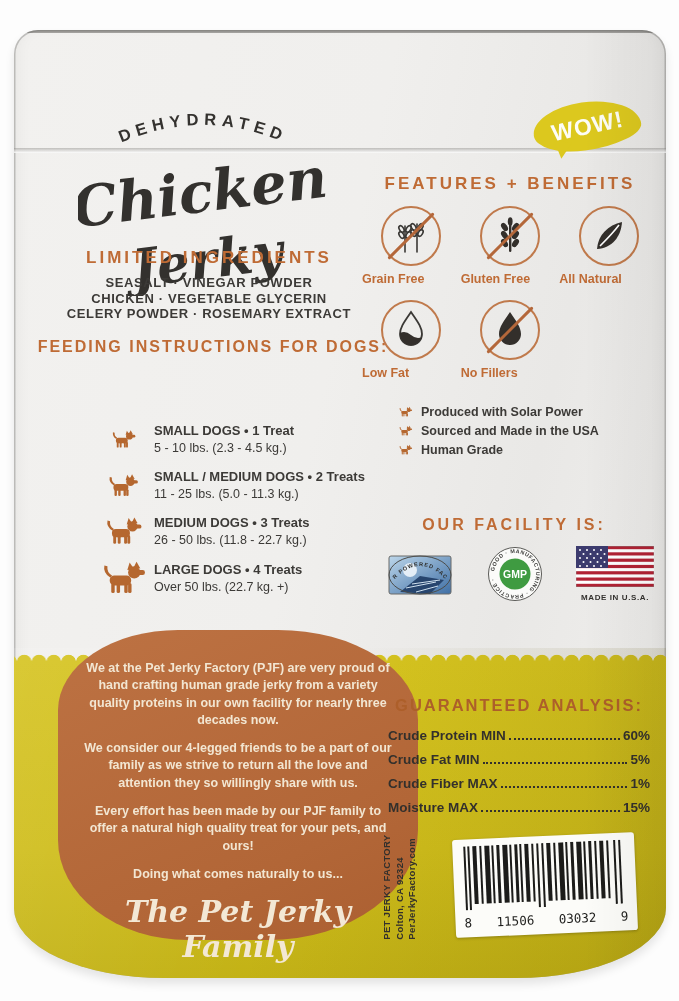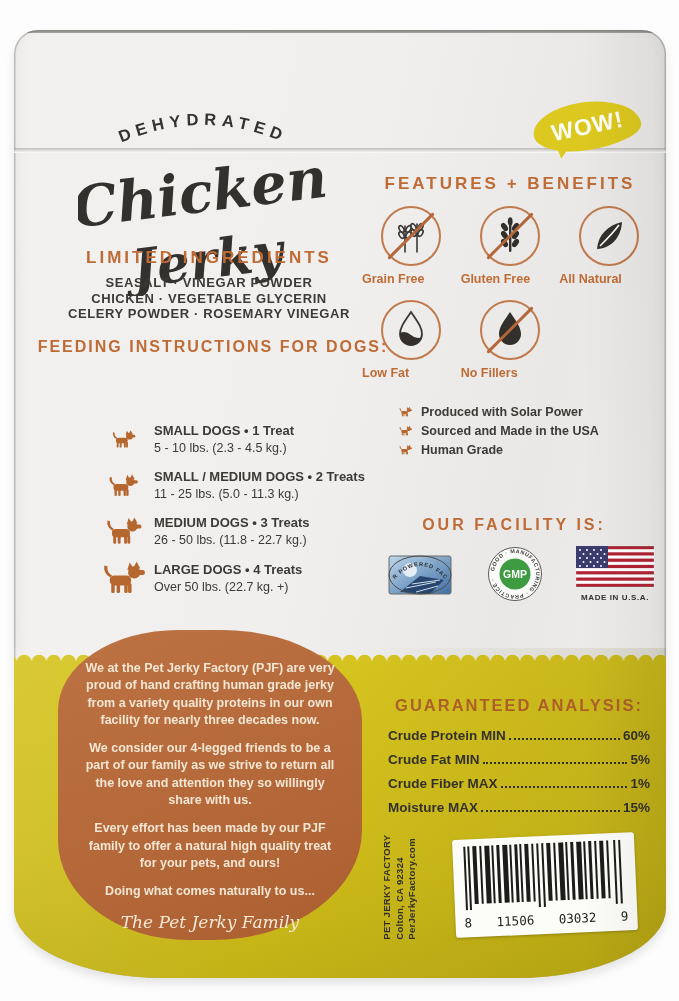--- a/index.html
+++ b/index.html
@@ -70,28 +70,28 @@
   .bottom{position:absolute;left:-12px;right:-12px;top:618px;bottom:0;}
   .scallops{position:absolute;left:0;right:0;top:0;height:14px;
      background-image:radial-gradient(circle at 7.4px 14px,#d5c31f 6.9px,rgba(213,195,31,0) 7.6px);
      background-size:14.8px 14px;background-repeat:repeat-x;}
   .yfill{position:absolute;left:0;right:0;top:13px;bottom:0;
      background:linear-gradient(to bottom,#d5c31f,#cfbd1b 60%,#c3b216);}
   .yshade{position:absolute;inset:0;pointer-events:none;
      background:linear-gradient(110deg,rgba(255,255,255,.10),rgba(0,0,0,0) 45%,rgba(90,78,0,.16) 96%);}
 
   
-  .blob{position:absolute;left:44px;top:600px;width:304px;height:310px;
+  .blob{position:absolute;left:44px;top:600px;width:360px;height:310px;
         background:linear-gradient(155deg,#bd7243,#b26637 70%,#ab5f31);
         border-radius:120px 140px 150px 130px / 80px 90px 110px 100px;
         padding:0 24px;box-sizing:border-box;text-align:center;color:#f2e6d2;}
   .blob p{margin:0 0 11px;font-size:12.5px;line-height:17.3px;font-weight:600;}
   .blob p.first{padding-top:30px;}
-  .signature{font-family:"DejaVu Serif",serif;font-style:italic;font-weight:400;
-             font-size:17px;color:#f3e8d5;}
+  .signature{font-family:"DejaVu Serif",serif;font-style:italic;font-weight:700;
+             font-size:30px;color:#f3e8d5;}
 
   
   .analysis{position:absolute;left:374px;top:666px;width:262px;}
   .analysis .h-orange{display:block;text-align:center;color:#ad5f2a;font-size:16.5px;letter-spacing:2px;margin-bottom:13px;}
   .arow{display:flex;align-items:flex-end;margin-bottom:9px;font-size:13.5px;font-weight:700;color:#33302c;}
   .lead{flex:1;border-bottom:2px dotted #33302c;margin:0 3px 3px;}
 
   
   .company{position:absolute;left:331px;top:800px;width:110px;height:110px;
            display:flex;align-items:center;justify-content:center;}
@@ -122,21 +122,21 @@
 
     <div class="wow">
       <span>WOW!</span>
     </div>
 
     <div class="limited">
       <div class="h-orange">LIMITED INGREDIENTS</div>
       <div class="ing-lines">
         <div>SEASALT · VINEGAR POWDER</div>
         <div>CHICKEN · VEGETABLE GLYCERIN</div>
-        <div>CELERY POWDER · ROSEMARY VINEGAR</div>
+        <div>CELERY POWDER · ROSEMARY EXTRACT</div>
       </div>
     </div>
 
     <div class="feeding">
       <div class="h-orange">FEEDING INSTRUCTIONS FOR DOGS:</div>
     </div>
 
     <svg width="0" height="0" style="position:absolute">
       <defs>
         <g id="dogshape">

